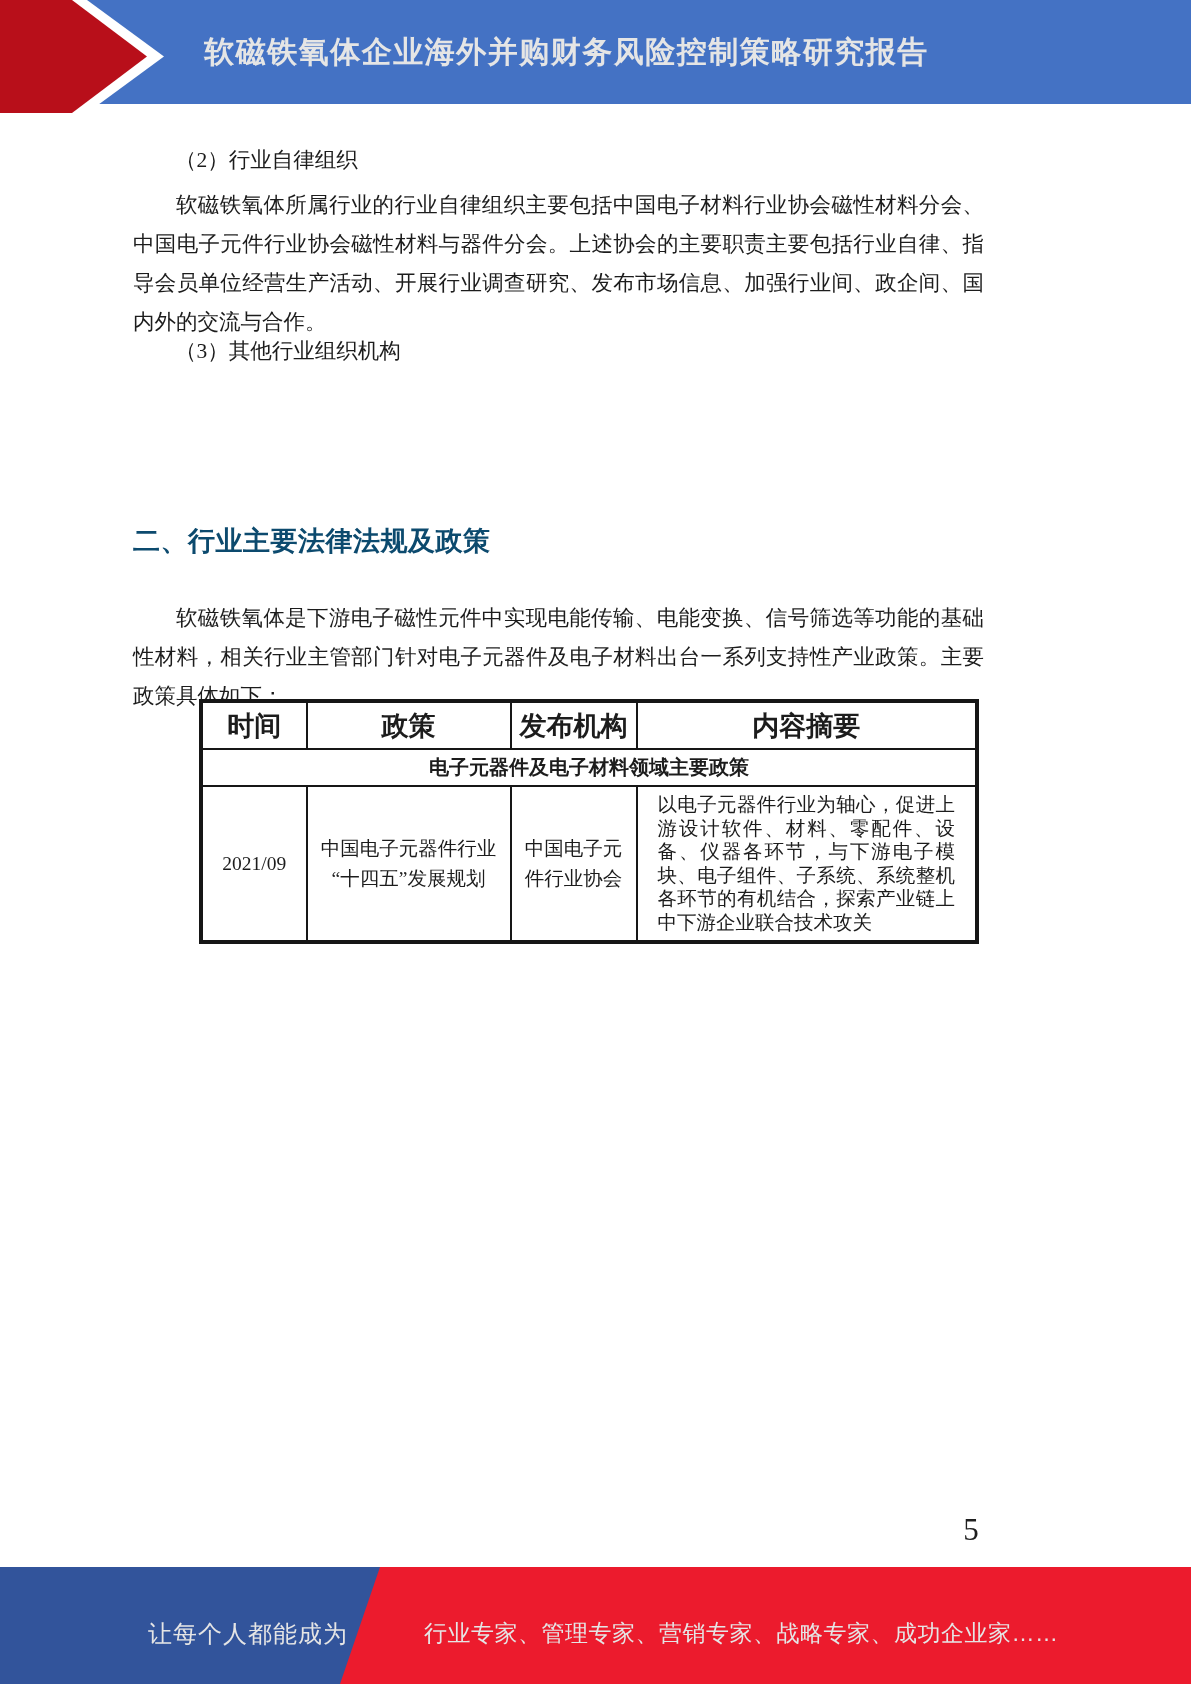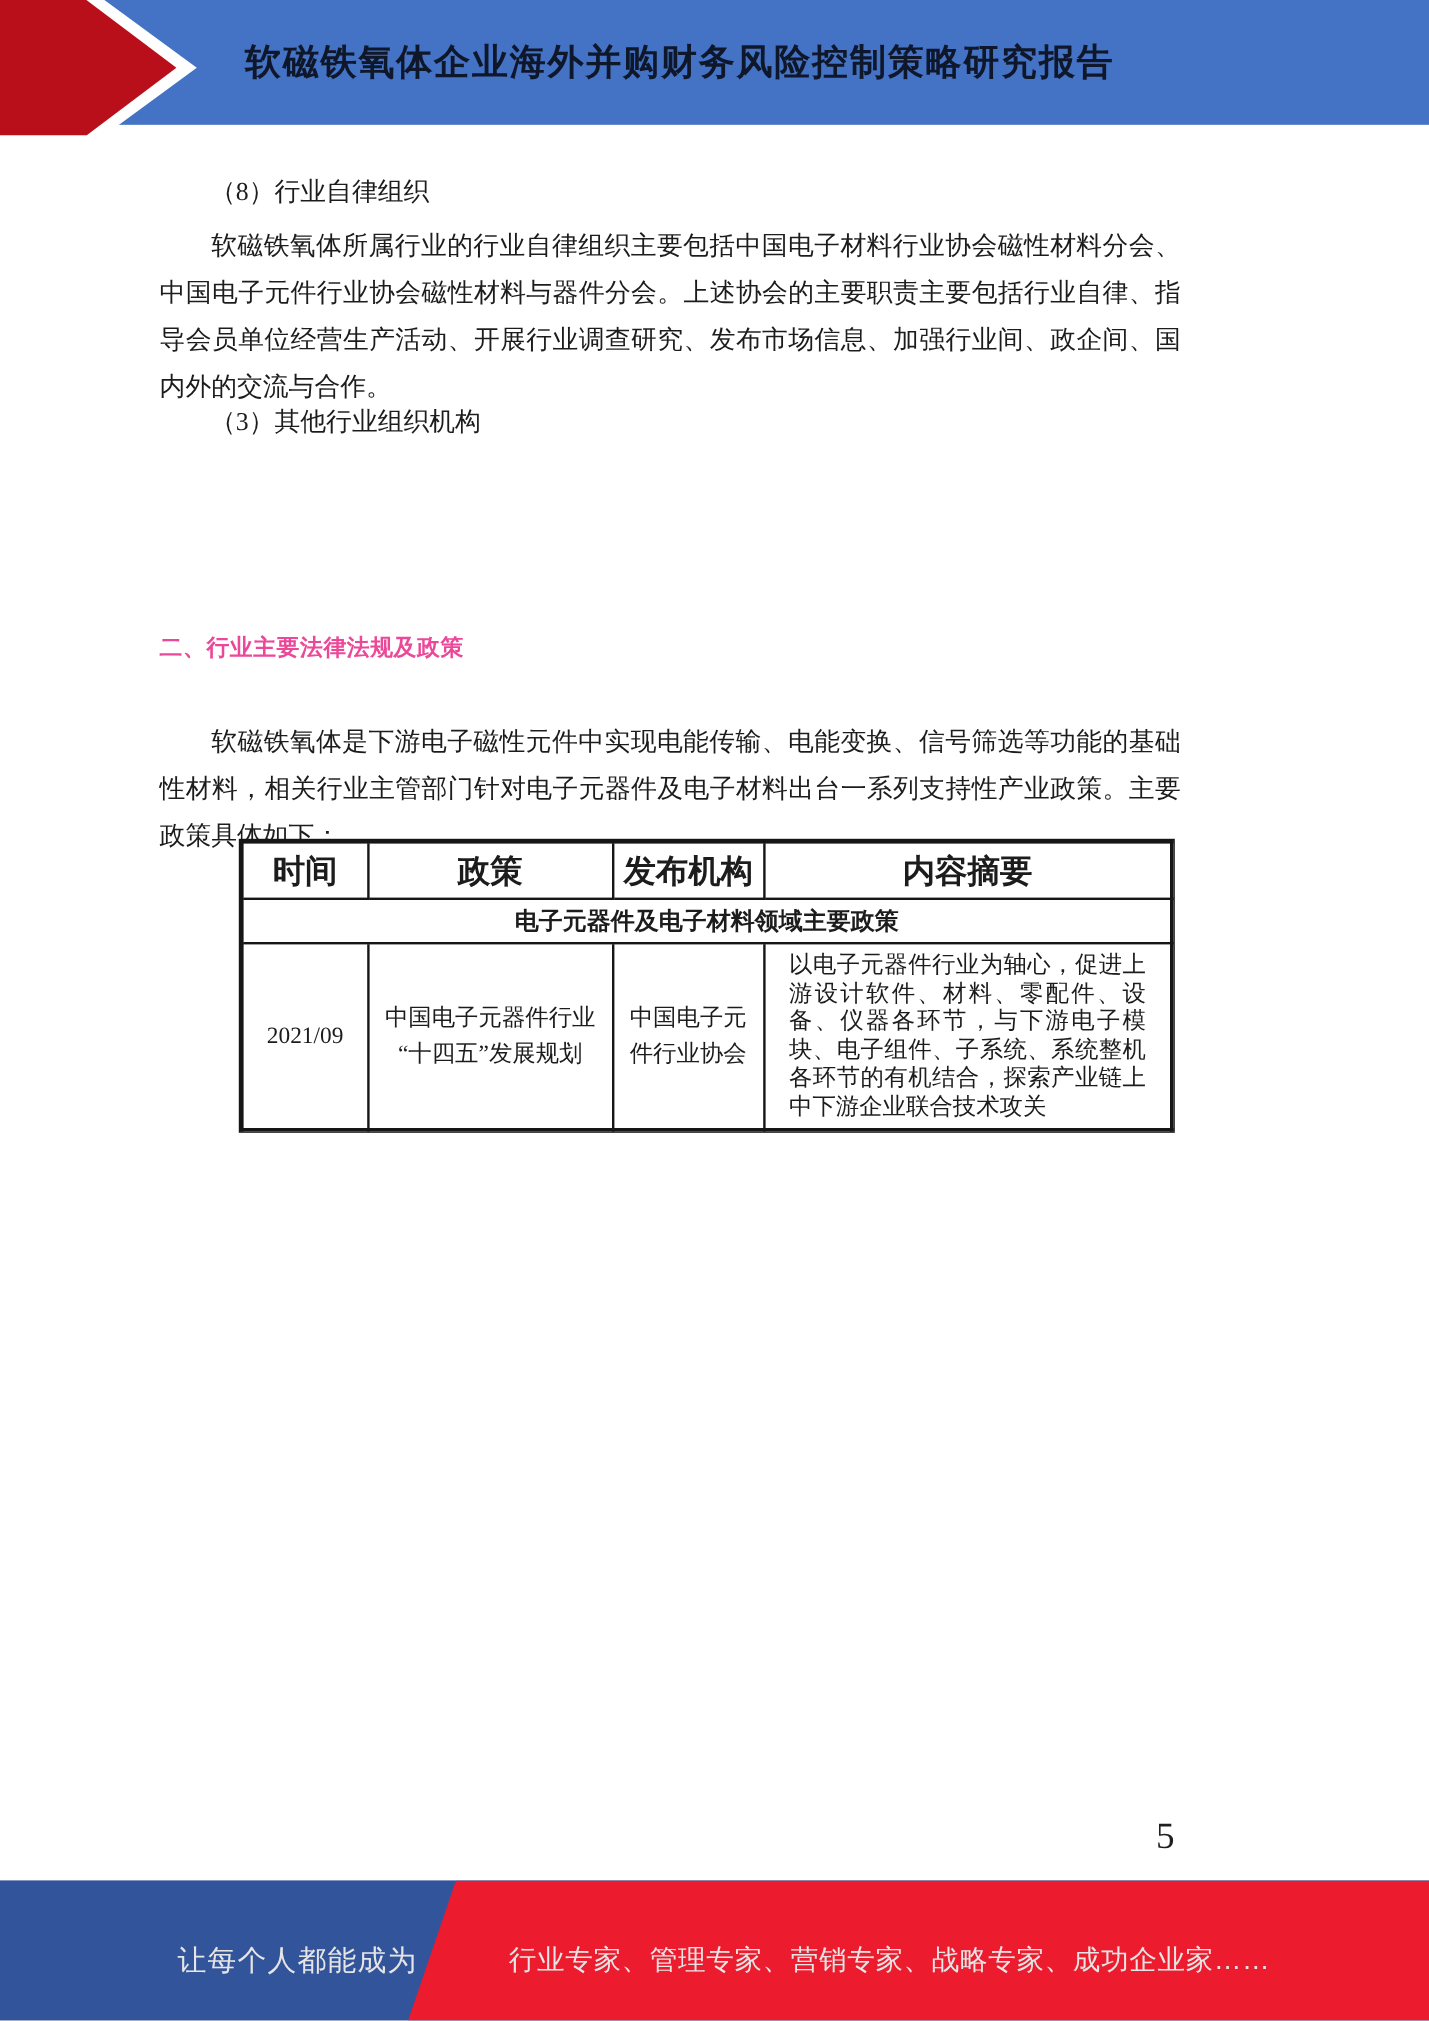--- a/index.html
+++ b/index.html
@@ -7,36 +7,36 @@
     position:relative; width:1191px; height:1684px; margin:0 auto;
     background:#ffffff; overflow:hidden;
     font-family:"Liberation Serif", serif; color:#1c1c1c;
   }
   
   .banner { position:absolute; top:0; left:0; width:1191px; height:104px; background:var(--header-blue,#4472C4); }
   .arrow  { position:absolute; top:0; left:0; width:181px; height:113px; z-index:2; }
   .banner-title {
     position:absolute; top:0; left:0; width:1191px; height:104px; z-index:1;
     display:flex; align-items:center; justify-content:center; padding-right:58px; box-sizing:border-box;
-    color:#0f172a; font-family:"Liberation Sans", sans-serif; font-weight:bold;
+    color:#e5e5e5; font-family:"Liberation Sans", sans-serif; font-weight:bold;
     font-size:30px; letter-spacing:1.5px; white-space:nowrap;
   }
   
   .h-item {
     position:absolute; left:133px; width:851px; padding-left:42px; box-sizing:border-box;
     font-size:21.5px; line-height:30px; white-space:nowrap;
   }
   .para {
     position:absolute; left:133px; width:851px; margin:0;
     font-size:21.5px; line-height:39px; text-align:justify; text-indent:2em;
   }
   .sec-heading {
     position:absolute; left:133px; margin:0; white-space:nowrap;
     font-family:"Liberation Sans", sans-serif; font-weight:bold;
-    font-size:19px; line-height:34px; color:#ec4899; letter-spacing:0.5px;
+    font-size:27px; line-height:34px; color:#0c4a6e; letter-spacing:0.5px;
   }
   
   .policy-table {
     position:absolute; top:700px; left:200px; width:775px;
     border-collapse:collapse; table-layout:fixed;
     font-size:19.5px; color:#1c1c1c; background:#fff;
   }
   .policy-table th, .policy-table td { border:2px solid #161616; }
   .policy-table { border:3px solid #161616; outline:1px solid #161616; }
   .policy-table thead th {
@@ -75,21 +75,21 @@
 <div class="page" style="--header-blue: #4472C4; --footer-blue: #32549B; --footer-red: #EC1B2D;">
 
   <header class="banner">
     <svg class="arrow" viewBox="0 0 181 113" aria-hidden="true">
       <polygon points="0,0 87,0 164,56.5 87,113 0,113" fill="#ffffff"></polygon>
       <polygon id="arrow-red-shape" points="0,0 72,0 147,56.5 72,113 0,113" fill="#B80F1A"></polygon>
     </svg>
     <div class="banner-title">软磁铁氧体企业海外并购财务风险控制策略研究报告</div>
   </header>
 
-  <div class="h-item" style="top:145px">（8）行业自律组织</div>
+  <div class="h-item" style="top:145px">（2）行业自律组织</div>
 
   <p class="para" style="top:186px">软磁铁氧体所属行业的行业自律组织主要包括中国电子材料行业协会磁性材料分会、中国电子元件行业协会磁性材料与器件分会。上述协会的主要职责主要包括行业自律、指导会员单位经营生产活动、开展行业调查研究、发布市场信息、加强行业间、政企间、国内外的交流与合作。</p>
 
   <div class="h-item" style="top:336px">（3）其他行业组织机构</div>
 
 
   <h2 class="sec-heading" style="top:524px">二、行业主要法律法规及政策</h2>
 
   <p class="para" style="top:599px">软磁铁氧体是下游电子磁性元件中实现电能传输、电能变换、信号筛选等功能的基础性材料，相关行业主管部门针对电子元器件及电子材料出台一系列支持性产业政策。主要政策具体如下：</p>
 

